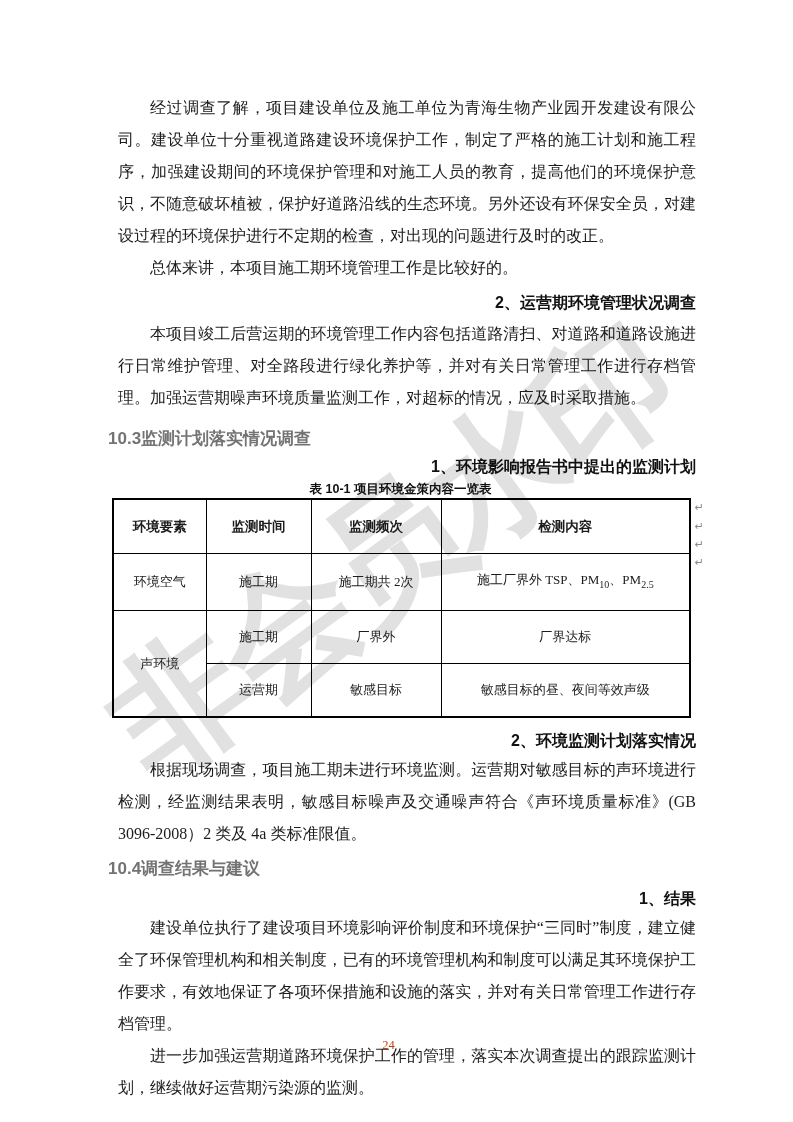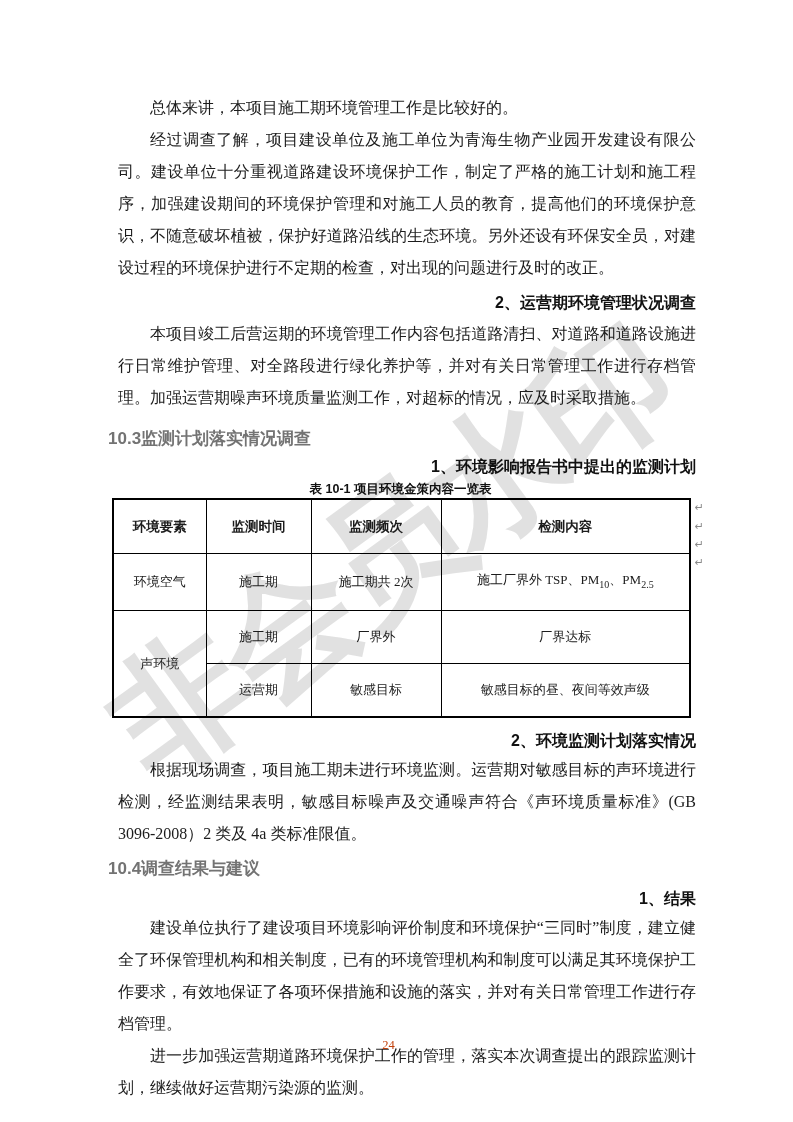--- a/index.html
+++ b/index.html
@@ -119,23 +119,23 @@
 </style>
 </head>
 <body>
 
 <div class="page">
 
   <div class="watermark">非会员水印</div>
 
   <div class="content">
 
+    <p class="body">经过调查了解，项目建设单位及施工单位为青海生物产业园开发建设有限公司。建设单位十分重视道路建设环境保护工作，制定了严格的施工计划和施工程序，加强建设期间的环境保护管理和对施工人员的教育，提高他们的环境保护意识，不随意破坏植被，保护好道路沿线的生态环境。另外还设有环保安全员，对建设过程的环境保护进行不定期的检查，对出现的问题进行及时的改正。</p>
+
     <p class="body">总体来讲，本项目施工期环境管理工作是比较好的。</p>
-
-    <p class="body">经过调查了解，项目建设单位及施工单位为青海生物产业园开发建设有限公司。建设单位十分重视道路建设环境保护工作，制定了严格的施工计划和施工程序，加强建设期间的环境保护管理和对施工人员的教育，提高他们的环境保护意识，不随意破坏植被，保护好道路沿线的生态环境。另外还设有环保安全员，对建设过程的环境保护进行不定期的检查，对出现的问题进行及时的改正。</p>
 
     <h3 class="sub sub-op">2、运营期环境管理状况调查</h3>
 
     <p class="body">本项目竣工后营运期的环境管理工作内容包括道路清扫、对道路和道路设施进行日常维护管理、对全路段进行绿化养护等，并对有关日常管理工作进行存档管理。加强运营期噪声环境质量监测工作，对超标的情况，应及时采取措施。</p>
 
     <h2 class="sec">10.3监测计划落实情况调查</h2>
 
     <h3 class="sub">1、环境影响报告书中提出的监测计划</h3>
 
     <div class="table-block">

